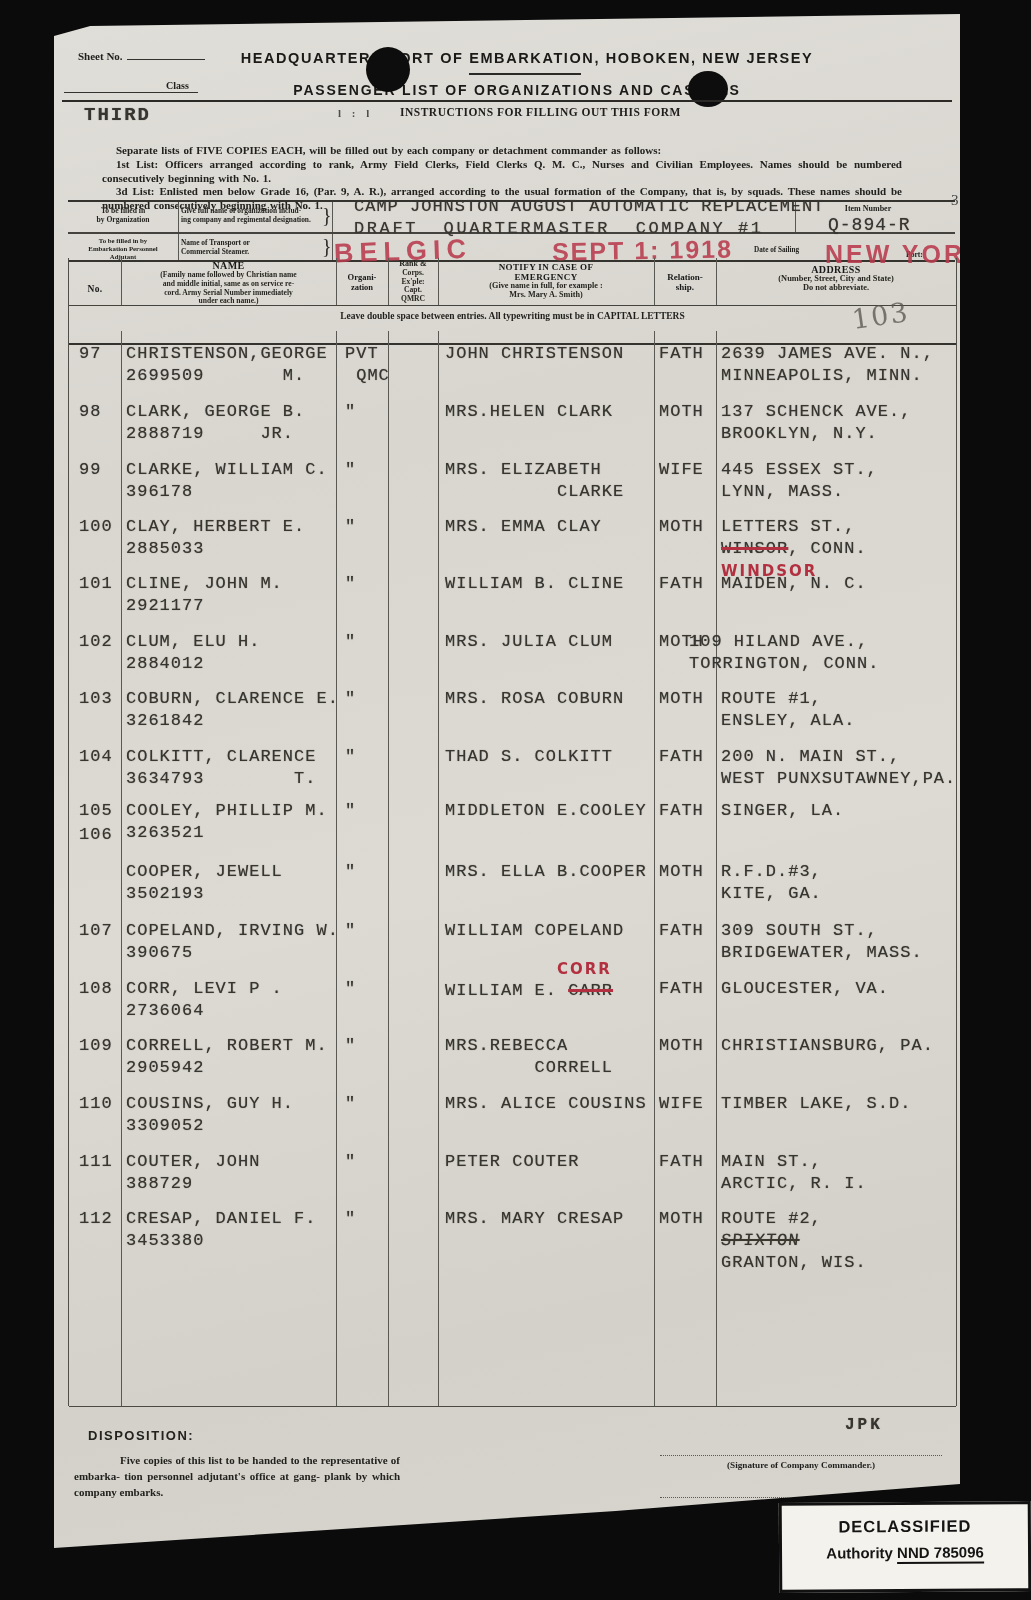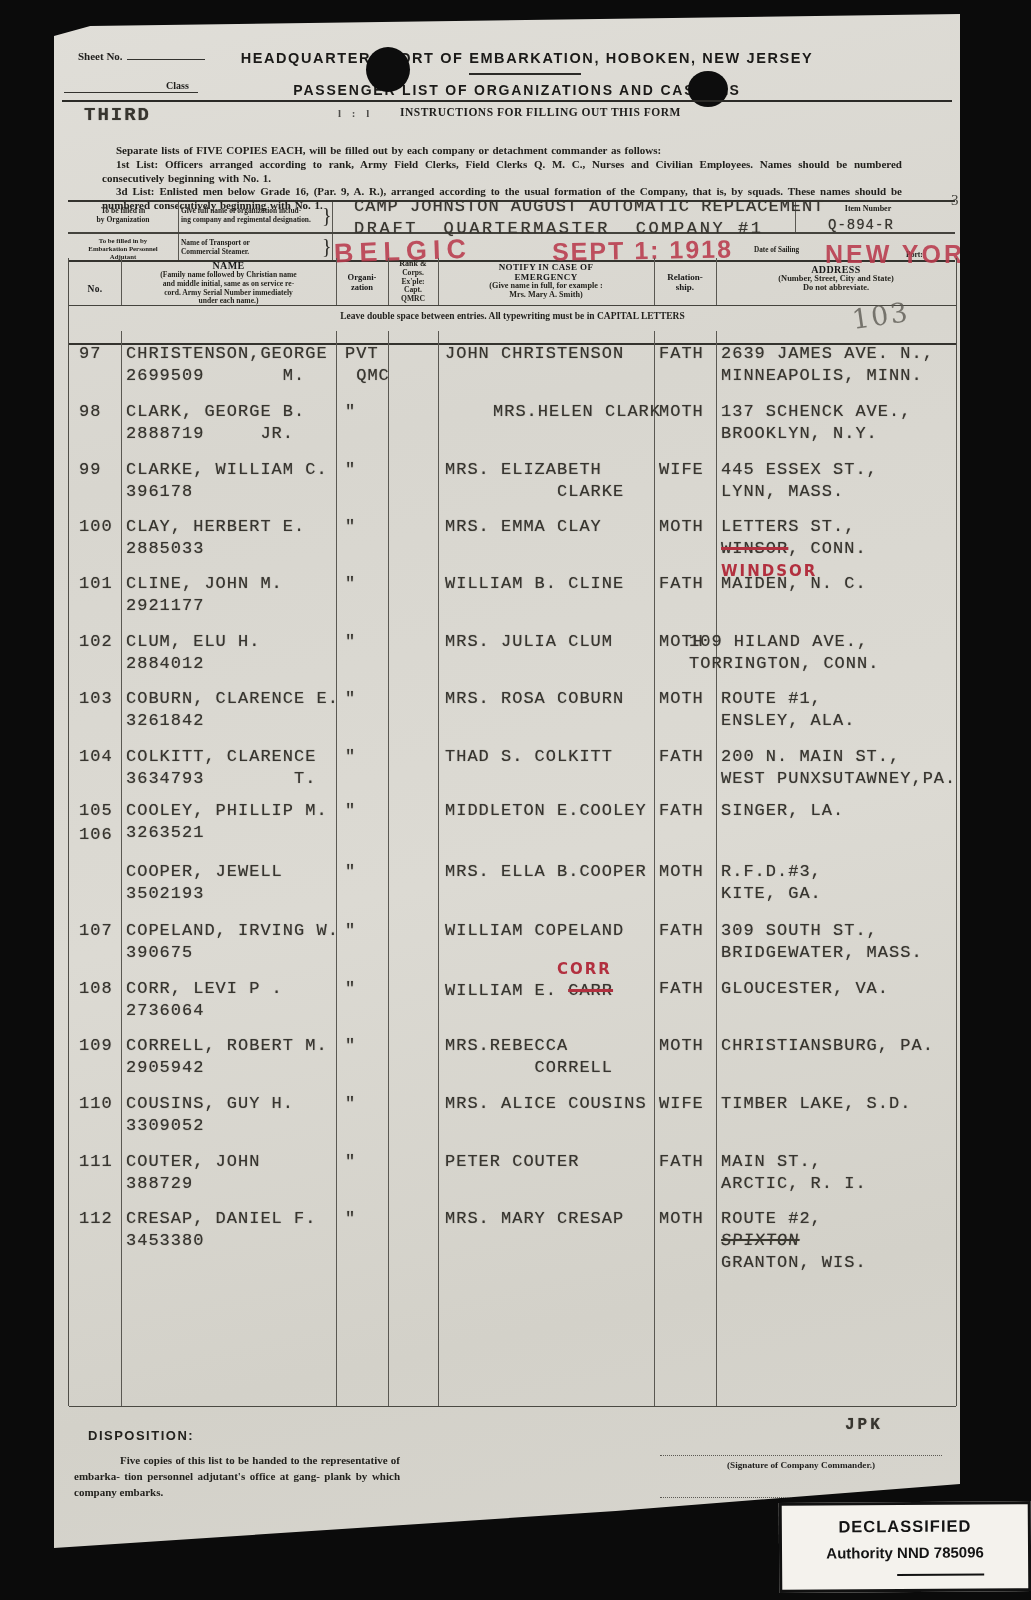--- a/index.html
+++ b/index.html
@@ -74,21 +74,21 @@
       <div>by Organization</div>
     </div>
     <div class="abs lab serifs" style="left:113px;top:4px;width:146px;font-size:7.4px;line-height:9px;text-align:left;">
       <div>Give full name of organization includ-</div>
       <div>ing company and regimental designation.</div>
     </div>
     <div class="abs serifs" style="left:254px;top:2px;font-size:20px;color:#2c2b27;">}</div>
     <div class="abs typed" style="left:286px;top:-6px;">CAMP JOHNSTON AUGUST AUTOMATIC REPLACEMENT</div>
     <div class="abs typed" style="left:286px;top:16px;letter-spacing:2.6px;">DRAFT  QUARTERMASTER  COMPANY #1</div>
     <div class="abs lab serifs" style="left:740px;top:2px;width:120px;font-size:8px;">Item Number</div>
-    <div class="abs typed" style="left:760px;top:12px;font-size:14px;">Q-894-R</div>
+    <div class="abs typed" style="left:760px;top:12px;font-size:18px;">Q-894-R</div>
 
     <div class="abs lab serifs" style="left:0;top:35px;width:110px;font-size:6.8px;line-height:7.8px;">
       <div>To be filled in by</div>
       <div>Embarkation Personnel</div>
       <div>Adjutant</div>
     </div>
     <div class="abs lab serifs" style="left:113px;top:36px;width:146px;font-size:7.4px;line-height:9px;text-align:left;">
       <div>Name of Transport or</div>
       <div>Commercial Steamer.</div>
     </div>
@@ -160,21 +160,21 @@
           <div class="tcell typed" style="left: 57px;"><div class="tline"><span>CHRISTENSON,GEORGE</span></div><div class="tline"><span>2699509       M.</span></div></div>
           <div class="tcell typed" style="left: 276px;"><div class="tline"><span>PVT</span></div><div class="tline"><span> QMC</span></div></div>
           <div class="tcell typed" style="left: 376px;"><div class="tline"><span>JOHN CHRISTENSON</span></div></div>
           <div class="tcell typed" style="left: 590px;"><div class="tline"><span>FATH</span></div></div>
           <div class="tcell typed" style="left: 652px;"><div class="tline"><span>2639 JAMES AVE. N.,</span></div><div class="tline"><span>MINNEAPOLIS, MINN.</span></div></div>
         </div>
         <div class="trow" style="top: 70px;">
           <div class="tcell typed" style="left: 10px;"><div class="tline"><span>98</span></div></div>
           <div class="tcell typed" style="left: 57px;"><div class="tline"><span>CLARK, GEORGE B.</span></div><div class="tline"><span>2888719     JR.</span></div></div>
           <div class="tcell typed" style="left: 276px;"><div class="tline"><span>"</span></div></div>
-          <div class="tcell typed" style="left: 376px; margin-left: 48px;"><div class="tline"><span>MRS.HELEN CLARK</span></div></div>
+          <div class="tcell typed" style="left: 376px;"><div class="tline"><span>MRS.HELEN CLARK</span></div></div>
           <div class="tcell typed" style="left: 590px;"><div class="tline"><span>MOTH</span></div></div>
           <div class="tcell typed" style="left: 652px;"><div class="tline"><span>137 SCHENCK AVE.,</span></div><div class="tline"><span>BROOKLYN, N.Y.</span></div></div>
         </div>
         <div class="trow" style="top: 128px;">
           <div class="tcell typed" style="left: 10px;"><div class="tline"><span>99</span></div></div>
           <div class="tcell typed" style="left: 57px;"><div class="tline"><span>CLARKE, WILLIAM C.</span></div><div class="tline"><span>396178</span></div></div>
           <div class="tcell typed" style="left: 276px;"><div class="tline"><span>"</span></div></div>
           <div class="tcell typed" style="left: 376px;"><div class="tline"><span>MRS. ELIZABETH</span></div><div class="tline"><span>          CLARKE</span></div></div>
           <div class="tcell typed" style="left: 590px;"><div class="tline"><span>WIFE</span></div></div>
           <div class="tcell typed" style="left: 652px;"><div class="tline"><span>445 ESSEX ST.,</span></div><div class="tline"><span>LYNN, MASS.</span></div></div>
@@ -296,15 +296,15 @@
   <div class="abs serifs" style="left:606px;top:1446px;width:282px;text-align:center;font-size:9.2px;font-weight:bold;">(Signature of Company Commander.)</div>
   <div class="abs sig-line" style="left:606px;top:1483px;width:282px;"></div>
   <div class="abs serifs" style="left:700px;top:1487px;font-size:9.2px;font-weight:bold;">(Rank</div>
 </div>
 
 <div class="abs serifs" style="left:951px;top:192px;font-size:15px;color:#474640;">3</div>
 
 <div id="declass" class="abs" style="left:779px;top:1502px;width:246px;height:84px;">
   <div style="margin-top:12px;font-weight:bold;font-size:16.5px;letter-spacing:1px;">DECLASSIFIED</div>
   <div style="margin-top:8px;font-weight:bold;font-size:15px;">
-    <span>Authority </span><span style="border-bottom:2px solid #111;padding-bottom:13px;">NND 785096</span>
+    <span>Authority </span><span style="border-bottom:2px solid #111;padding-bottom:1px;">NND 785096</span>
   </div>
 </div>
 
 </body></html>

